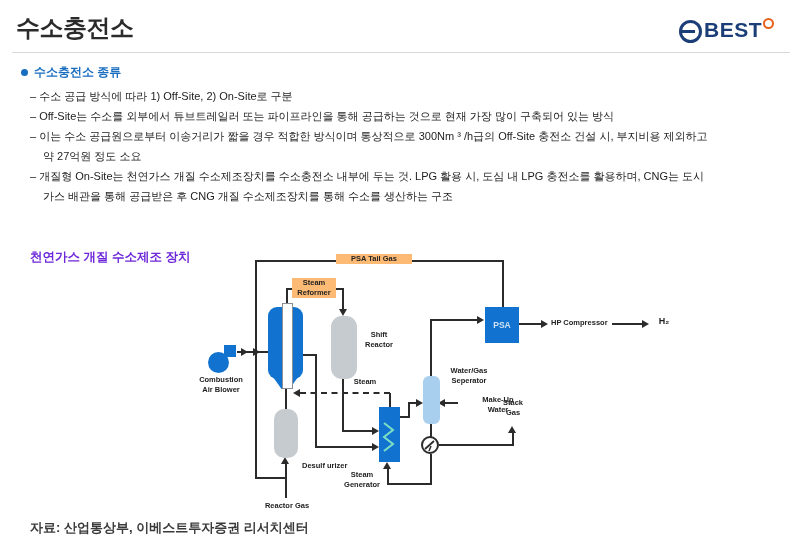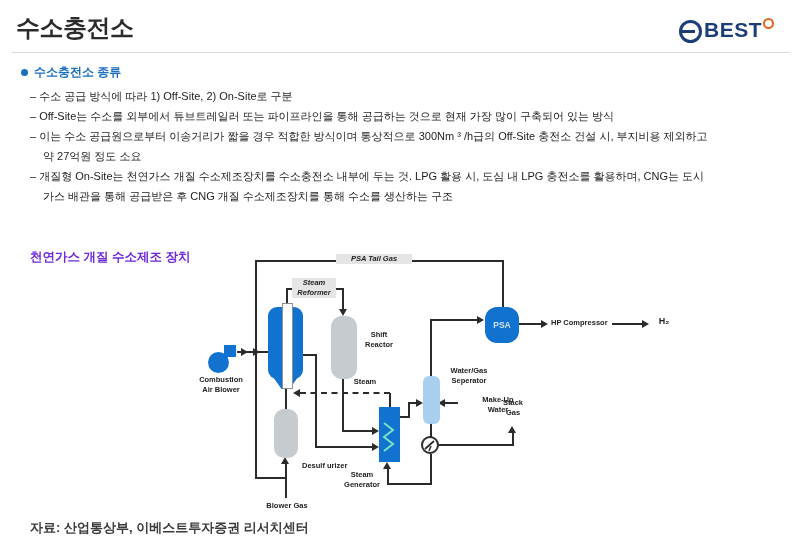--- a/index.html
+++ b/index.html
@@ -22,21 +22,21 @@
   
   .dtitle{left:30px;top:249px;font-size:12.5px;font-weight:bold;color:#6d28d9;}
   .ln-h{height:2px;background:#2b2b2b;}
   .ln-v{width:2px;background:#2b2b2b;}
   .ln-dash{height:0;border-top:2px dashed #2b2b2b;background:none;}
   .ar-r{width:0;height:0;border-top:4px solid transparent;border-bottom:4px solid transparent;border-left:7px solid #2b2b2b;}
   .ar-l{width:0;height:0;border-top:4px solid transparent;border-bottom:4px solid transparent;border-right:7px solid #2b2b2b;}
   .ar-u{width:0;height:0;border-left:4px solid transparent;border-right:4px solid transparent;border-bottom:7px solid #2b2b2b;}
   .ar-d{width:0;height:0;border-left:4px solid transparent;border-right:4px solid transparent;border-top:7px solid #2b2b2b;}
   .dlabel{font-size:7.5px;font-weight:600;color:#222;white-space:pre-line;text-align:center;line-height:10px;}
-  .wbg{background:#e5e5e5;font-style:italic;}
+  .wbg{background:#fdba74;}
   .blue{background:#1173cf;}
   .gray{background:#c6cbcf;}
   
   .footer{left:30px;top:519px;font-size:13px;font-weight:600;color:#3a3a3a;}
 </style>
 </head>
 <body>
 
 <div class="abs title">수소충전소</div>
 <div class="abs hrule"></div>
@@ -106,21 +106,21 @@
   <div class="abs ar-u" style="left:281px;top:381px;"></div>
 
   <div class="abs blue" style="left:208px;top:352px;width:21px;height:21px;border-radius:50%;"></div>
   <div class="abs blue" style="left:224px;top:345px;width:12px;height:12px;"></div>
   <div class="abs blue" style="left:268px;top:307px;width:35px;height:72px;border-radius:9px;"></div>
   <div class="abs blue" style="left:273px;top:377px;width:25px;height:12px;clip-path:polygon(0 0,100% 0,66% 100%,34% 100%);"></div>
   <div class="abs" style="left:282px;top:303px;width:9px;height:84px;background:#fff;border:1px solid #8a9096;"></div>
   <div class="abs gray" style="left:331px;top:316px;width:26px;height:63px;border-radius:11px;"></div>
   <div class="abs gray" style="left:274px;top:409px;width:24px;height:49px;border-radius:10px;"></div>
   <div class="abs" style="left:423px;top:376px;width:17px;height:48px;background:#a9cfee;border-radius:6px;"></div>
-  <div class="abs blue" style="left:485px;top:307px;width:34px;height:36px;border-radius:12px;display:flex;align-items:center;justify-content:center;">
+  <div class="abs blue" style="left:485px;top:307px;width:34px;height:36px;border-radius:0;display:flex;align-items:center;justify-content:center;">
     <span style="font-size:8.5px;font-weight:bold;color:#cfe2f4;">PSA</span>
   </div>
   <div class="abs blue" style="left:379px;top:407px;width:21px;height:55px;">
     <svg width="21" height="55" viewBox="0 0 21 55">
       <polyline points="5,16 14,23 5,30 14,37 5,44" fill="none" stroke="#7ce0c3" stroke-width="2"></polyline>
     </svg>
   </div>
   <div class="abs" style="left:421px;top:436px;width:18px;height:18px;border:2px solid #2b2b2b;border-radius:50%;background:#fff;box-sizing:border-box;">
     <svg width="14" height="14" viewBox="0 0 14 14" style="display:block;margin:0 auto;">
       <line x1="2" y1="11" x2="11" y2="3" stroke="#2b2b2b" stroke-width="1.8"></line>
@@ -140,16 +140,16 @@
 Water</div>
   <div class="abs dlabel" style="left:498px;top:398px;width:30px;">Stack
 Gas</div>
   <div class="abs dlabel" style="left:551px;top:318px;width:64px;text-align:left;">HP Compressor</div>
   <div class="abs dlabel" style="left:654px;top:316px;width:20px;font-size:9px;">H₂</div>
   <div class="abs dlabel" style="left:192px;top:375px;width:58px;">Combustion
 Air Blower</div>
   <div class="abs dlabel" style="left:302px;top:461px;width:54px;text-align:left;">Desulf urizer</div>
   <div class="abs dlabel" style="left:340px;top:470px;width:44px;">Steam
 Generator</div>
-  <div class="abs dlabel" style="left:264px;top:501px;width:46px;">Blower Gas</div>
+  <div class="abs dlabel" style="left:264px;top:501px;width:46px;">Reactor Gas</div>
 </div>
 
 <div class="abs footer">자료: 산업통상부, 이베스트투자증권 리서치센터</div>
 
 </body></html>

